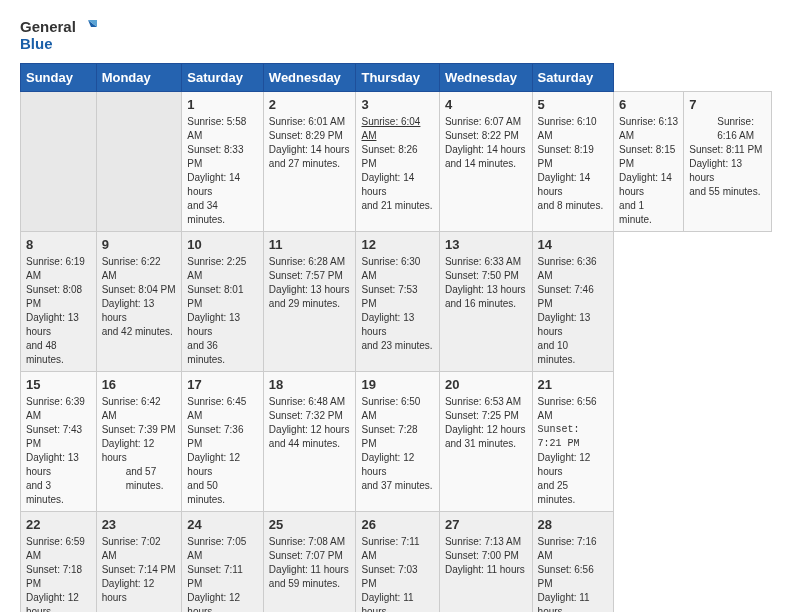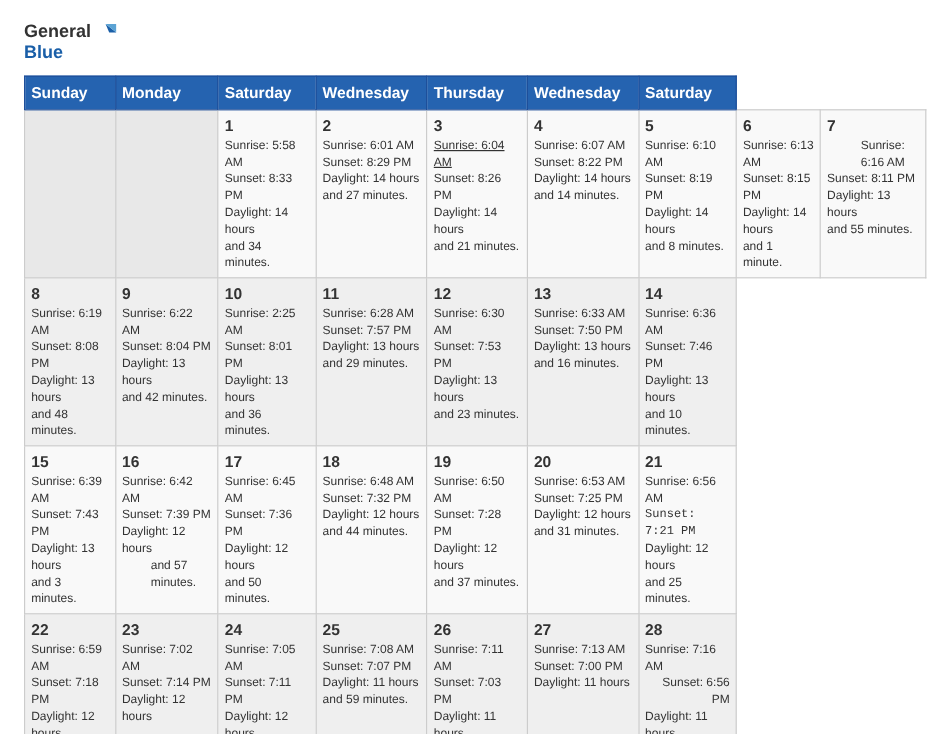--- a/index.html
+++ b/index.html
@@ -308,20 +308,20 @@
           </td>
           <td>
             <span class="day-num">27</span>
             <span class="cell-text" style="display: block;">Sunrise: 7:13 AM</span>
             <span class="cell-text" style="display: block;">Sunset: 7:00 PM</span>
             <span class="cell-text" style="display: block;">Daylight: 11 hours</span>
           </td>
           <td>
             <span class="day-num">28</span>
             <span class="cell-text" style="display: block;">Sunrise: 7:16 AM</span>
-            <span class="cell-text" style="display: block; text-align: right;">Sunset: 6:56 PM</span>
+            <span class="cell-text" style="display: block;">Sunset: 6:56 PM</span>
             <span class="cell-text" style="display: block;">Daylight: 11 hours</span>
             <span class="cell-text" style="display: block;">and 40 minutes.</span>
           </td>
         </tr>
       </tbody>
   </table>
 </div>
 
 </body></html>

